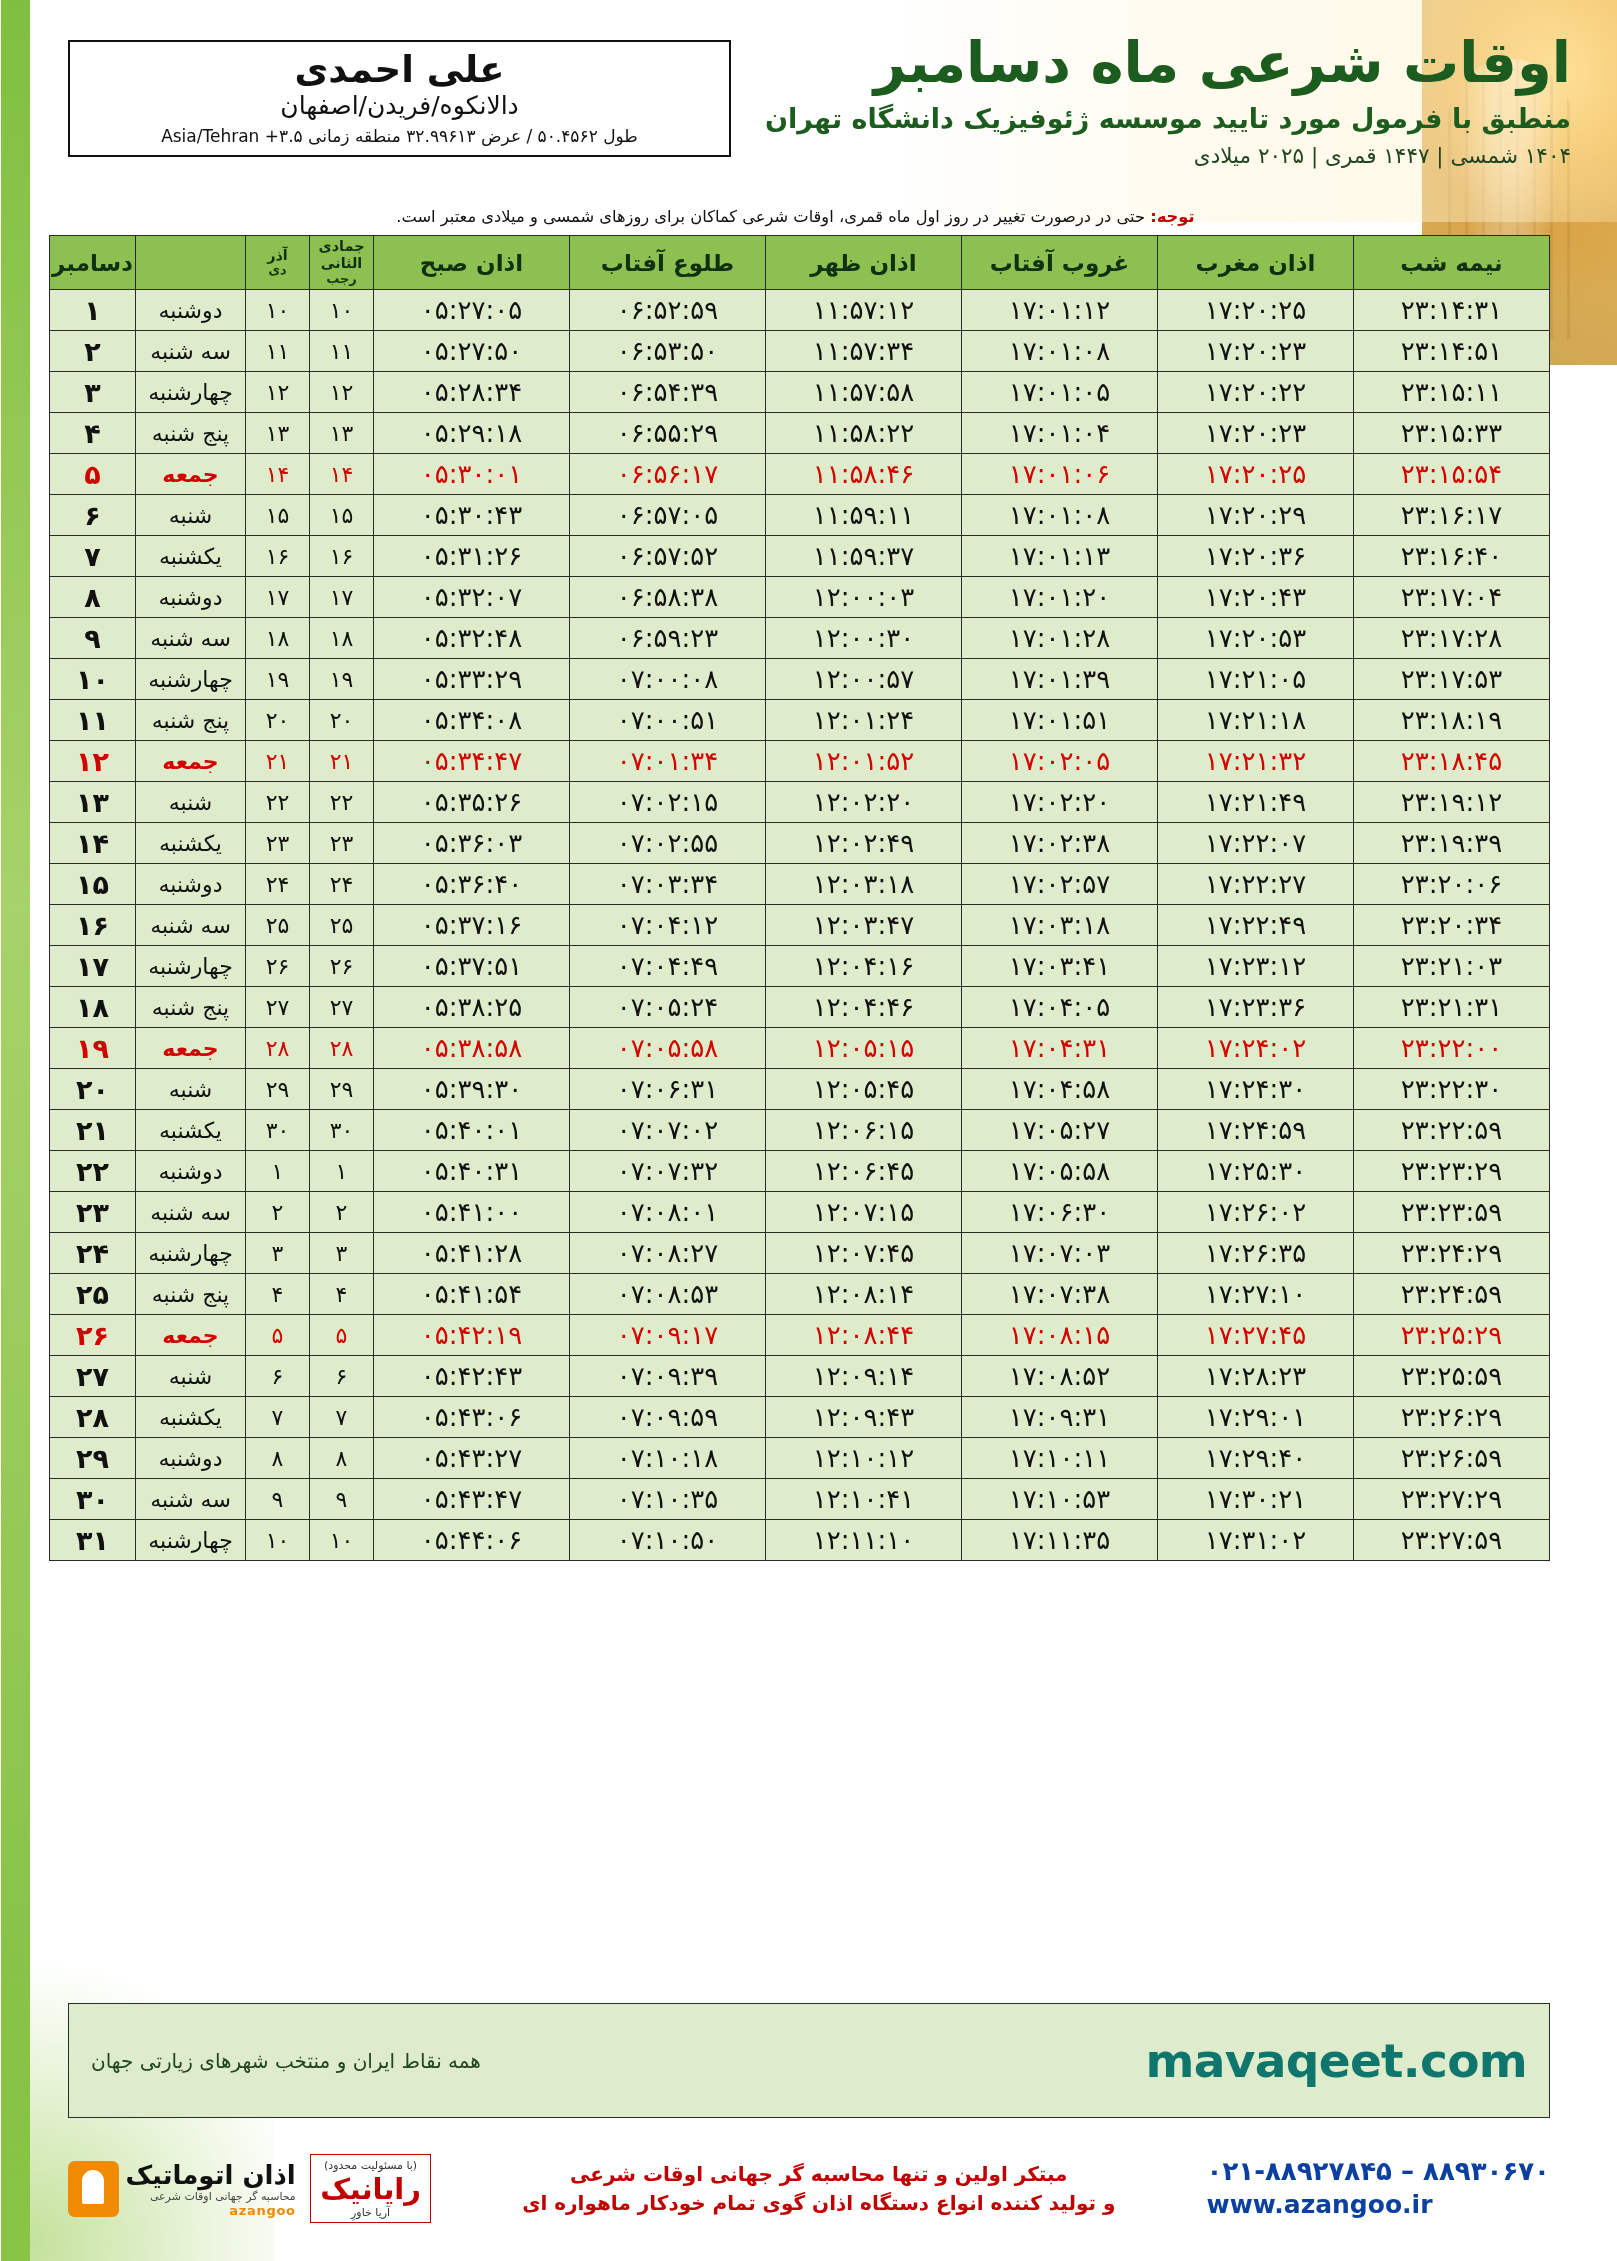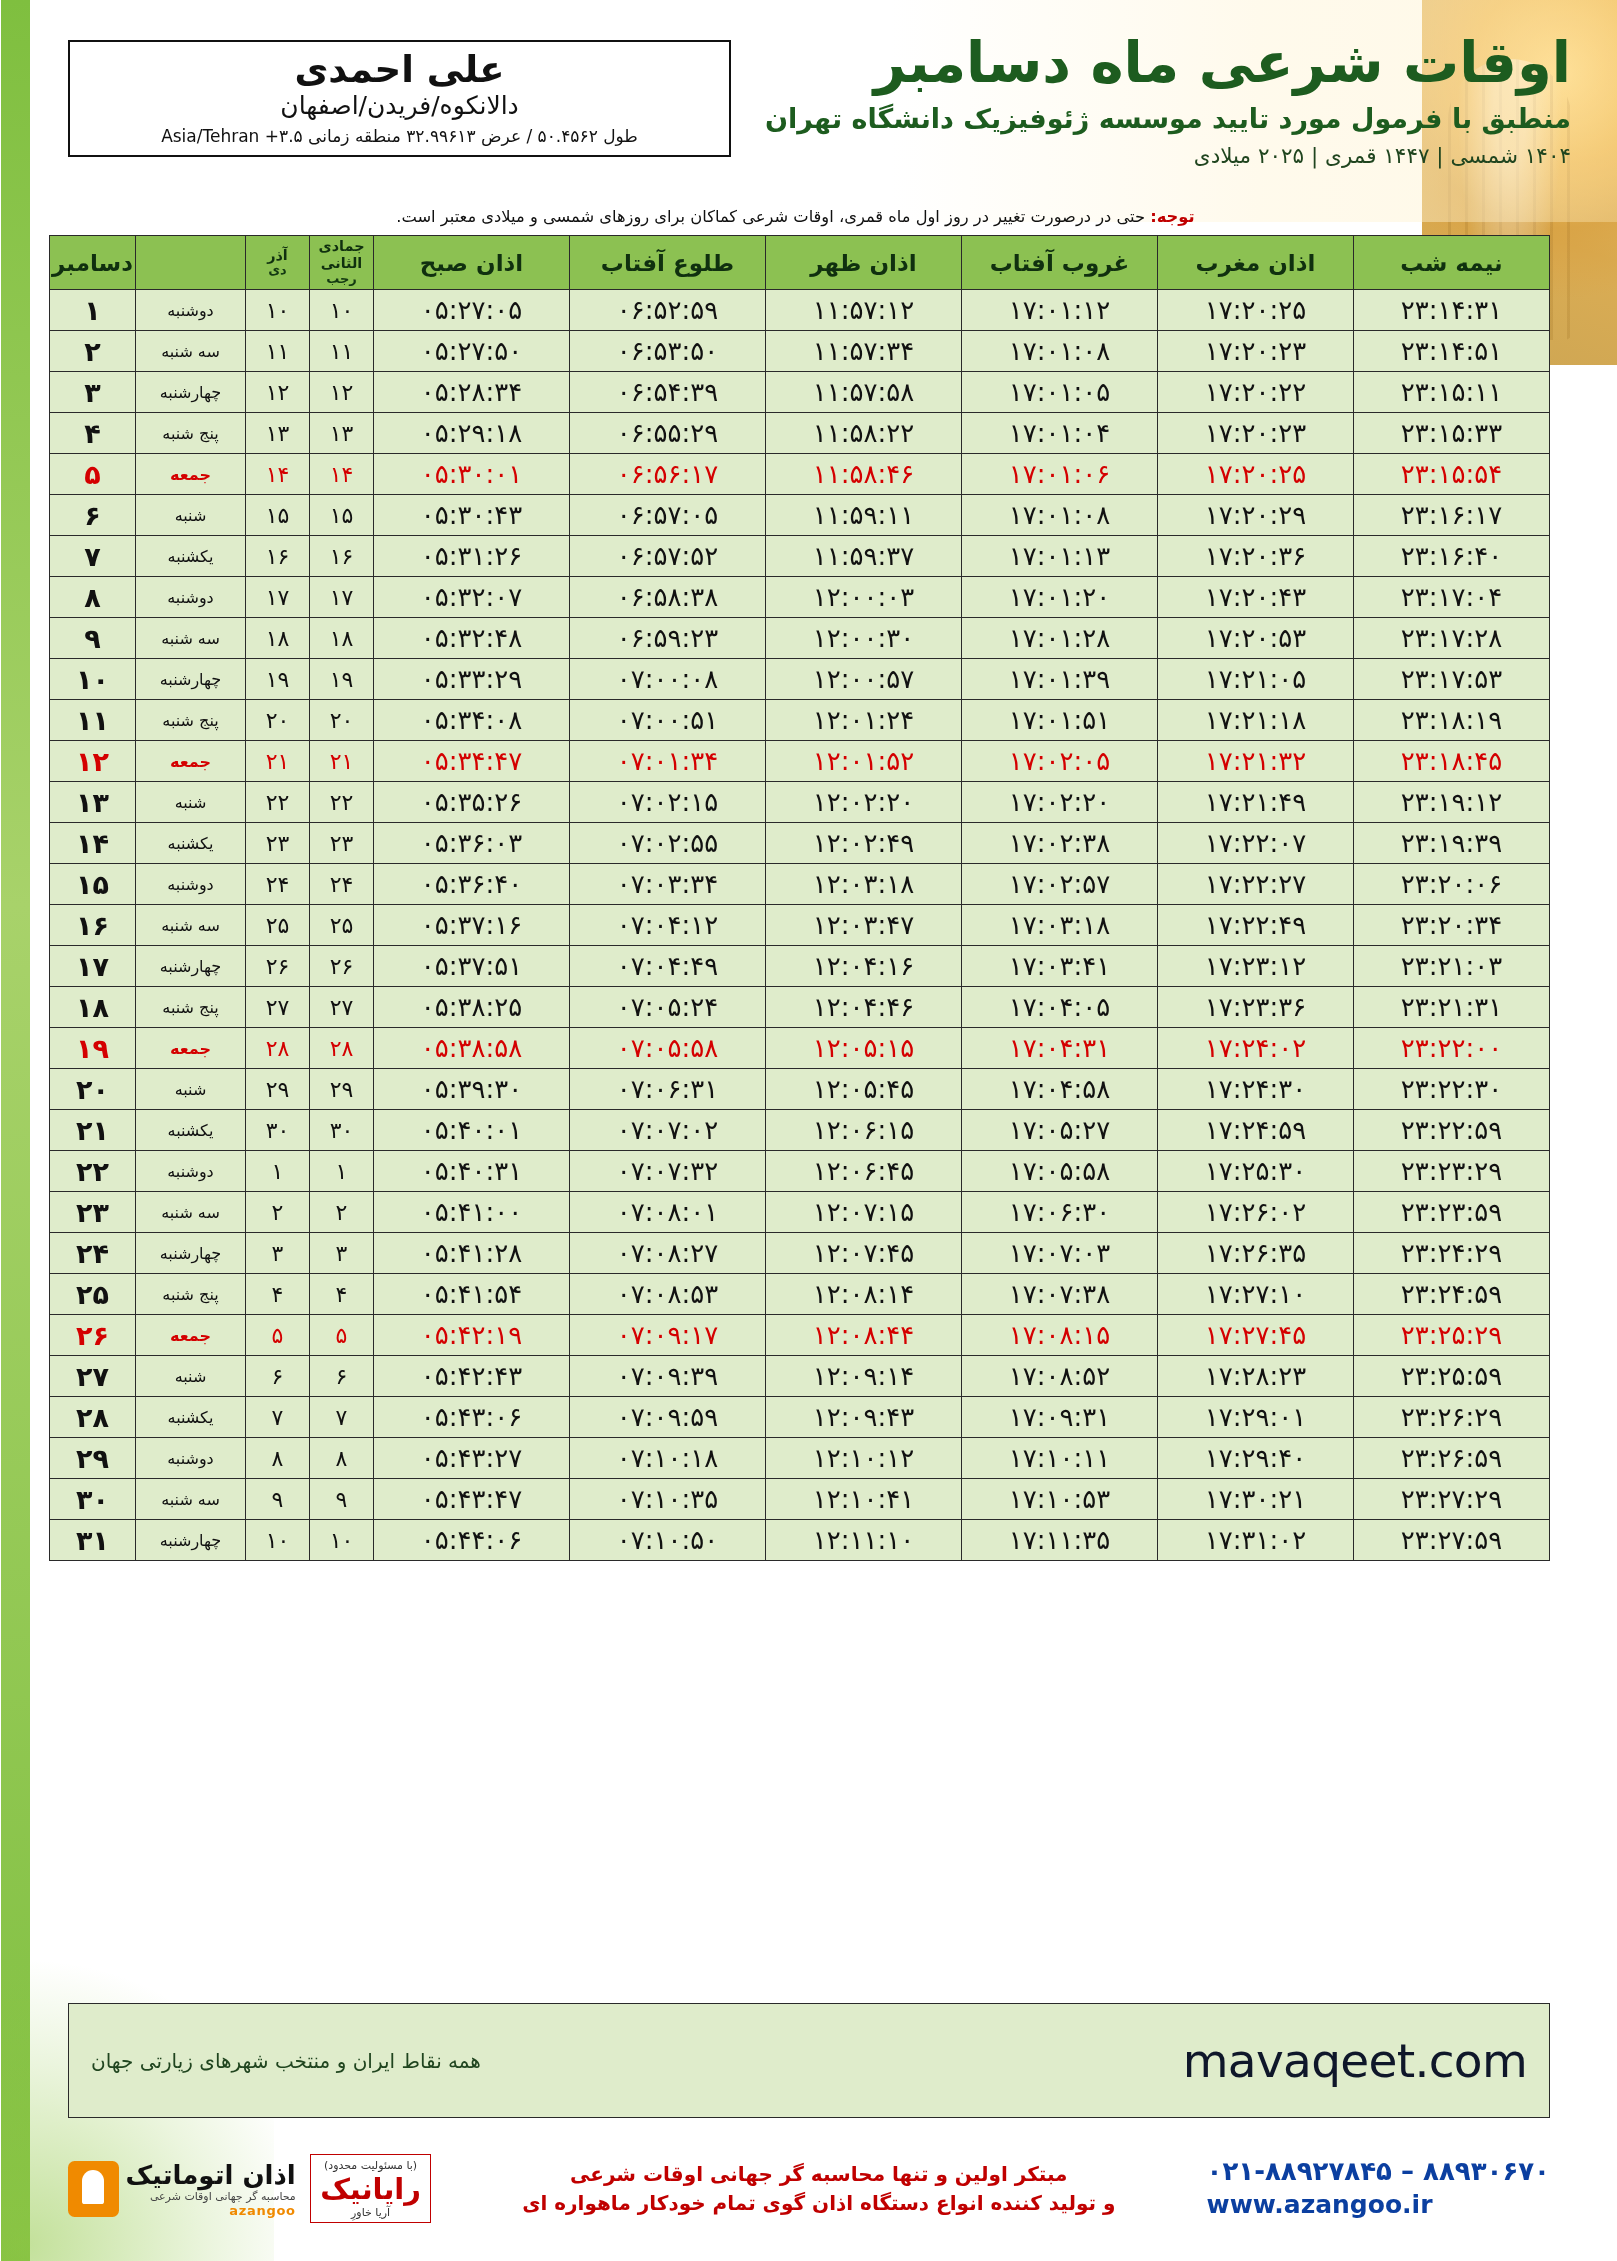--- a/index.html
+++ b/index.html
@@ -86,40 +86,40 @@
   }
   thead th.small{font-size:14.4px;line-height:1.15;}
   .sub-h{font-size:13px;display:block;color:#143a12;}
   tbody td{
     background:#dfeccb;
     height:40px;
     font-size:26px;
     color:#111;
     padding:0;
   }
-  tbody td.dayname{font-size:16px;}
+  tbody td.dayname{font-size:22px;}
   tbody td.num{font-size:27px;font-weight:bold;}
   tbody td.small{font-size:22px;}
   tr.friday td{color:#d40000;}
   tr.friday td.num,tr.friday td.dayname{color:#d40000;font-weight:bold;}
   col.c-time{width:196px;}
   col.c-hijri{width:64px;}
   col.c-day{width:110px;}
   col.c-idx{width:86px;}
 
   
   .footband{
     position:absolute;left:68px;top:2003px;width:1482px;height:115px;
     background:#dfeccb;border:1.3px solid #2a2a2a;
     display:flex;align-items:center;justify-content:space-between;
     padding:0 22px;box-sizing:border-box;
   }
   .brand-fa{font-size:48px;font-weight:bold;color:#1d5c1f;direction:rtl;}
   .brand-fa .thin{font-size:26px;font-weight:normal;color:#245c20;}
-  .brand-en{font-size:47px;font-weight:normal;color:#0f172a;letter-spacing:-0.7px;}
+  .brand-en{font-size:47px;font-weight:bold;color:#0f766e;letter-spacing:-0.7px;}
   .brand-mid{font-size:20px;color:#20451f;direction:rtl;text-align:center;}
 
   
   .bottom{
     position:absolute;left:68px;top:2133px;width:1482px;height:111px;
     display:flex;align-items:center;justify-content:space-between;
   }
   .phone{font-size:26px;font-weight:bold;color:#0b3fa0;line-height:1.3;text-align:left;direction:ltr;}
   .phone .site{font-size:25px;}
   .midtxt{font-size:20px;color:#c00000;text-align:center;direction:rtl;line-height:1.45;font-weight:bold;}

